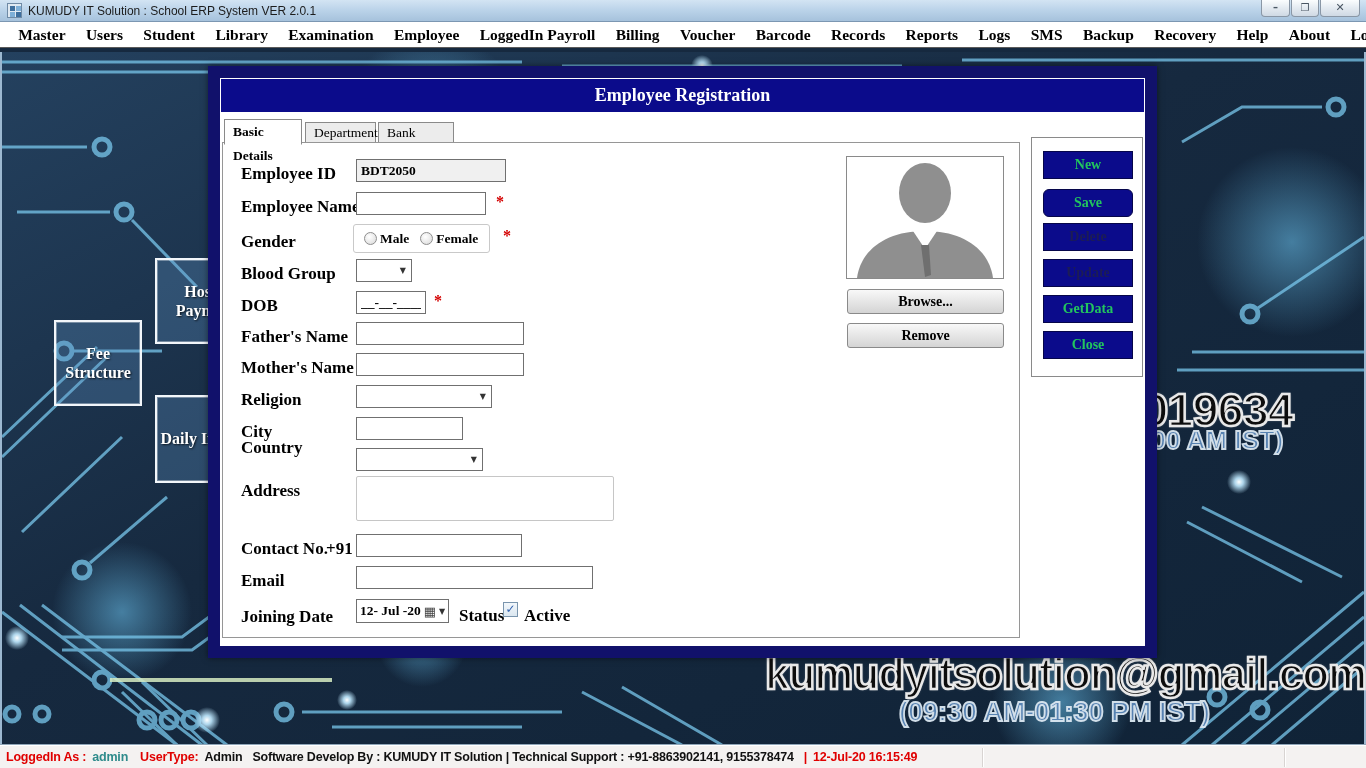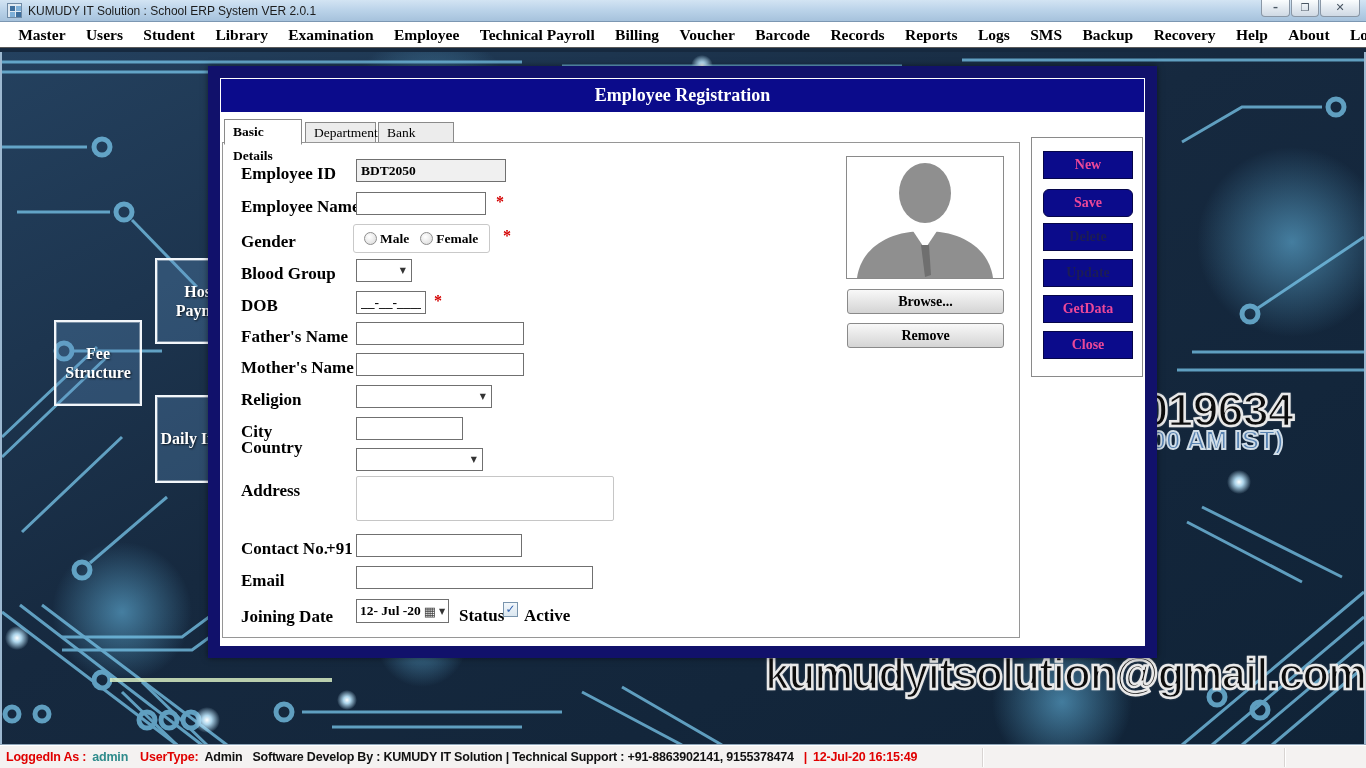--- a/index.html
+++ b/index.html
@@ -86,21 +86,21 @@
   .photo-box { position:absolute; left:623px; top:13px; width:158px; height:123px;
     border:1px solid #8a8a8a; background:#fff; overflow:hidden; }
   .btn-gray { position:absolute; left:624px; width:157px; height:25px; border:1px solid #8a8a8a;
     border-radius:3px; background:linear-gradient(#f8f8f8,#e8e8e8 45%,#d4d4d4);
     font-size:14px; font-weight:bold; text-align:center; line-height:23px; color:#000;
     font-family:"Liberation Serif", serif; }
 
   .action-panel { position:absolute; left:811px; top:59px; width:112px; height:240px;
     background:#fff; border:1px solid #8a8a8a; }
   .btn-navy { position:absolute; left:11px; width:90px; height:28px; background:#0b0b8b;
-    border:1px solid #06064a; color:#ec4899; font-size:14px; font-weight:bold; text-align:center;
+    border:1px solid #06064a; color:#22c55e; font-size:14px; font-weight:bold; text-align:center;
     line-height:26px; font-family:"Liberation Serif", serif; }
   .btn-navy.disabled { color:#1c1c55; }
 
   
   .statusbar { position:absolute; left:0; top:745px; width:1366px; height:23px;
     background:#f4f2f1; border-top:1px solid #ffffff; box-shadow:0 -1px 0 #8fa5b8;
     display:flex; align-items:center; font-family:"Liberation Sans", sans-serif;
     font-size:12.5px; font-weight:bold; white-space:nowrap; z-index:6;
   }
   .statusbar span { margin-left:6px; letter-spacing:-0.2px; }
@@ -120,21 +120,21 @@
   </div>
 </div>
 
 <div class="menubar">
   <div class="menu-item">Master</div>
   <div class="menu-item">Users</div>
   <div class="menu-item">Student</div>
   <div class="menu-item">Library</div>
   <div class="menu-item">Examination</div>
   <div class="menu-item">Employee</div>
-  <div class="menu-item">Technical Payroll</div>
+  <div class="menu-item">LoggedIn Payroll</div>
   <div class="menu-item">Billing</div>
   <div class="menu-item">Voucher</div>
   <div class="menu-item">Barcode</div>
   <div class="menu-item">Records</div>
   <div class="menu-item">Reports</div>
   <div class="menu-item">Logs</div>
   <div class="menu-item">SMS</div>
   <div class="menu-item">Backup</div>
   <div class="menu-item">Recovery</div>
   <div class="menu-item">Help</div>
@@ -211,20 +211,21 @@
 
   <div class="bg-shortcut" style="left:153px; top:206px; width:102px; height:86px;">Hostel Payment</div>
   <div class="bg-shortcut" style="left:52px; top:268px; width:88px; height:86px;">Fee Structure</div>
   <div class="bg-shortcut" style="left:153px; top:343px; width:102px; height:88px;">Daily Income</div>
 
   <div class="wm-dark" style="left:1070px; top:18px; font-size:100px;">7</div>
   <div class="wm-dark" style="left:1100px; top:228px; font-size:46px;">rt</div>
   <div class="wm-dark" style="left:1115px; top:330px; font-size:47px;">9019634</div>
   <div class="wm-blue" style="left:1112px; top:373px; font-size:26px;">01:00 AM IST)</div>
   <div class="wm-dark" style="left:763px; top:597px; font-size:44px;">kumudyitsolution@gmail.com</div>
+  <div class="wm-blue" style="left:897px; top:645px; font-size:27px;">(09:30 AM-01:30 PM IST)</div>
 </div>
 
 <div class="dialog">
   <div class="dlg-header">Employee Registration</div>
 
   <div class="tab active" style="left:4px;  width:78px;">Basic Details</div>
   <div class="tab" style="left:85px; width:71px;">Department</div>
   <div class="tab" style="left:158px;width:76px;">Bank Details</div>
 
   <div class="tabpage">

